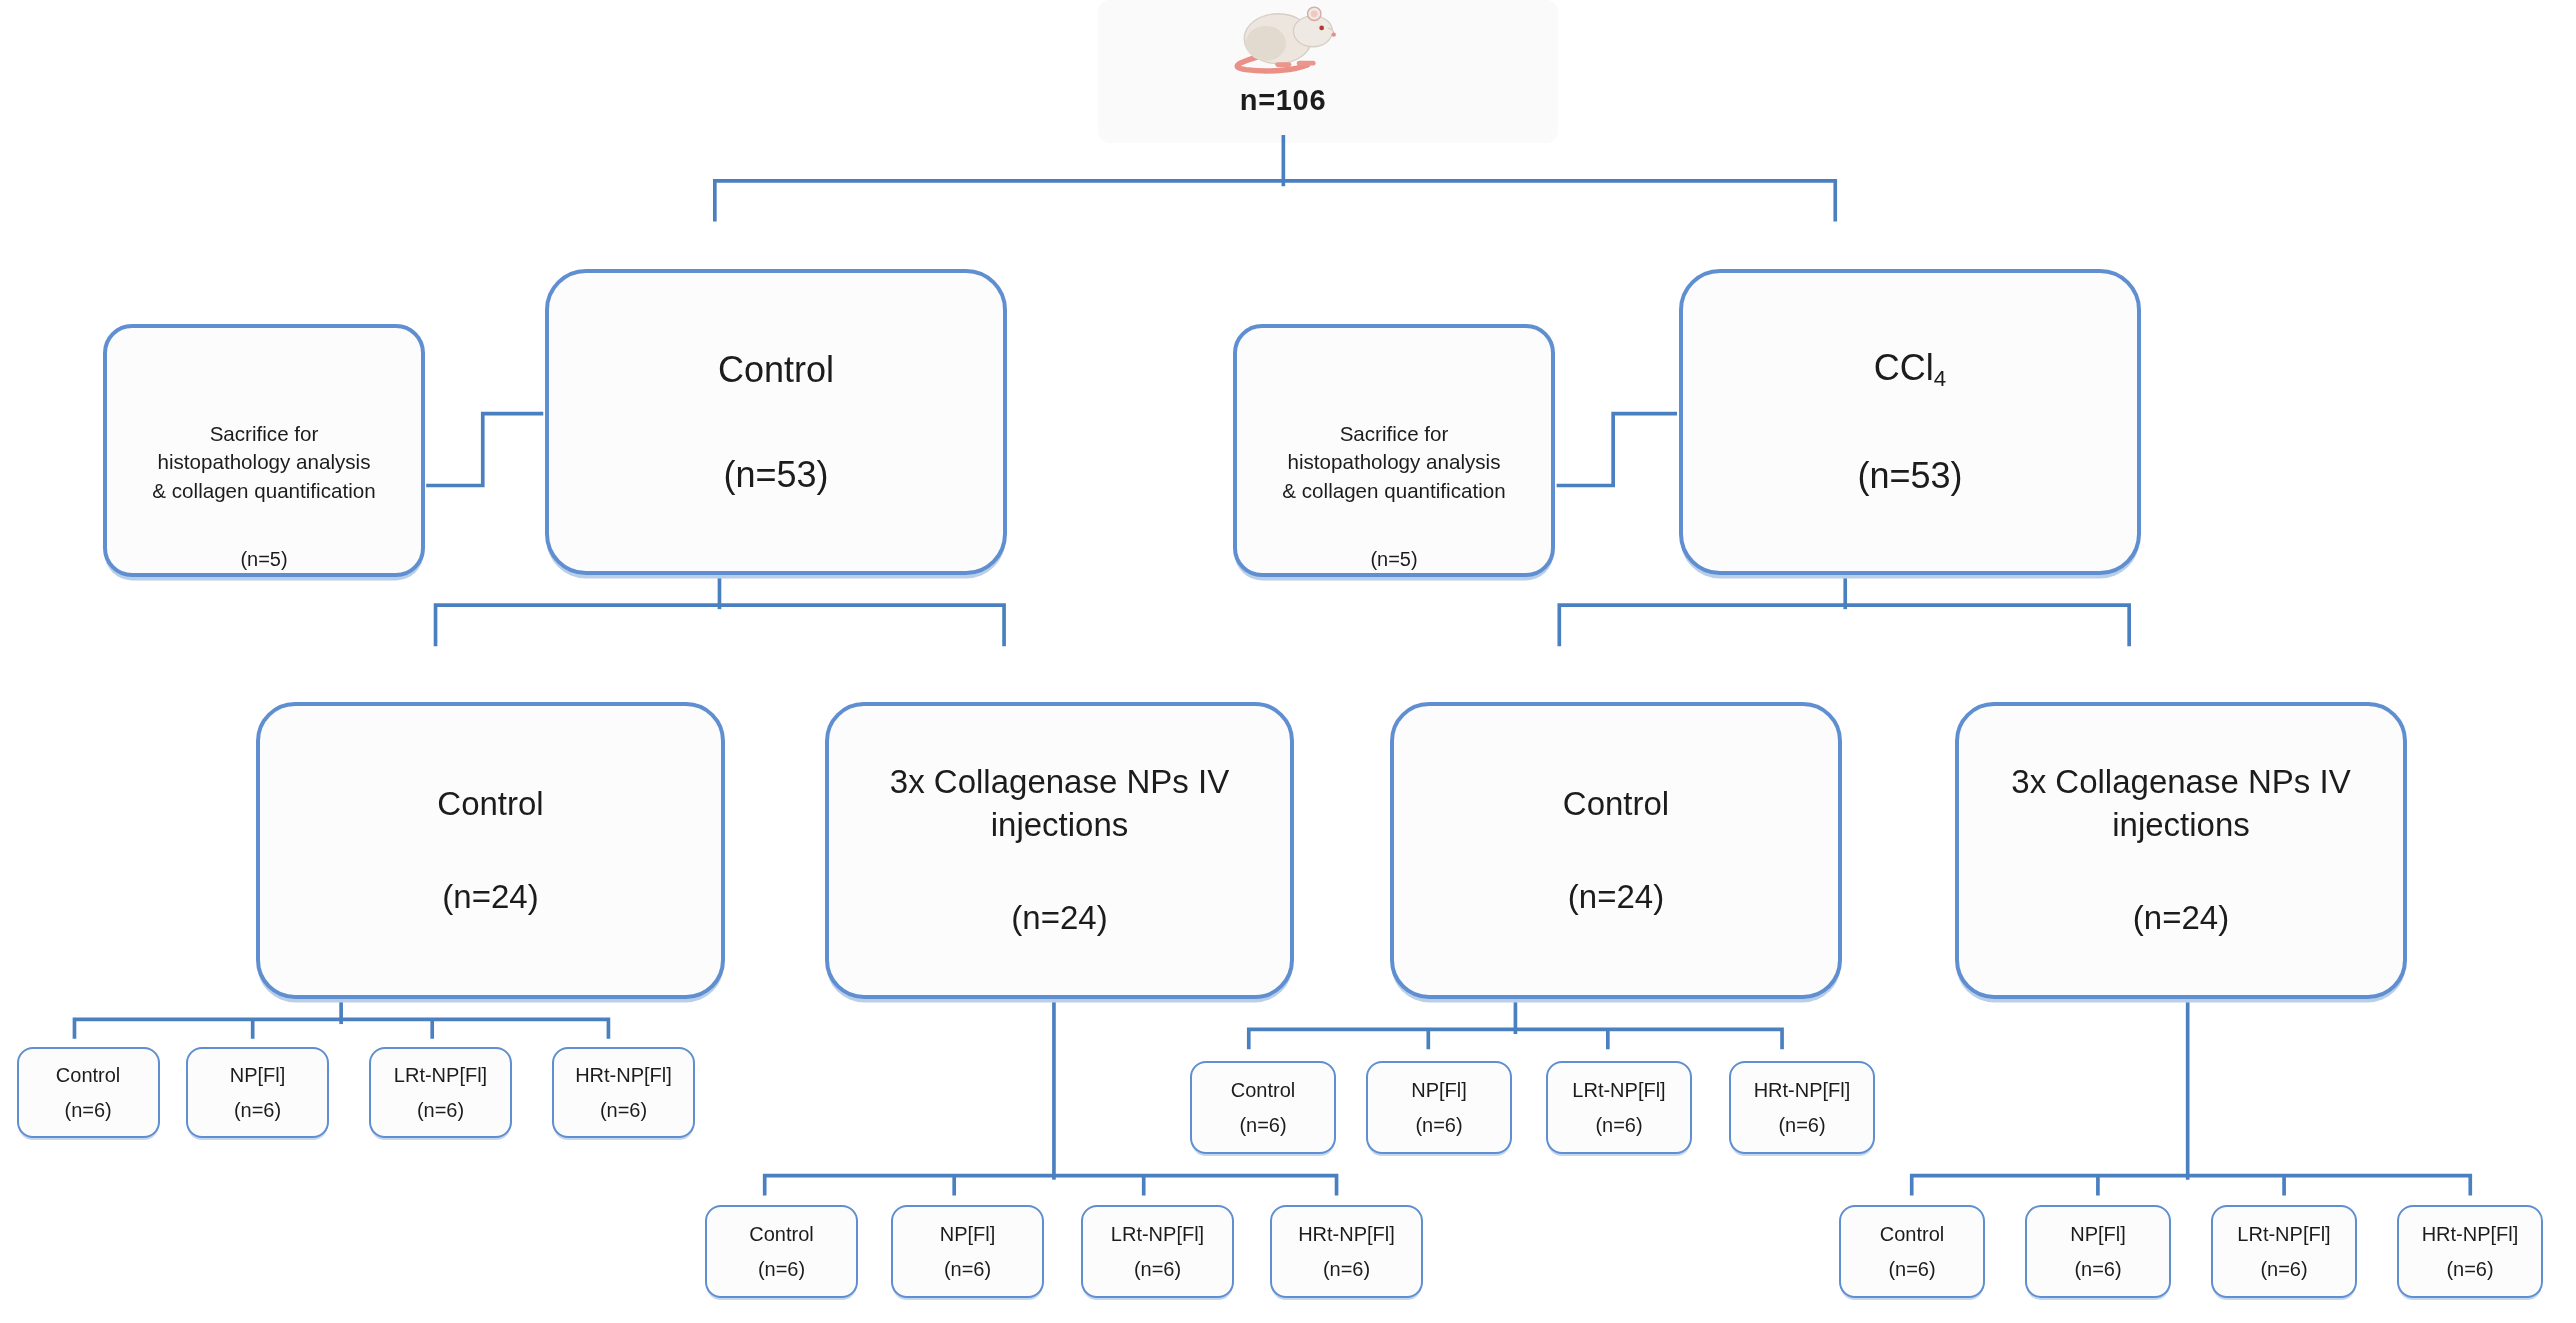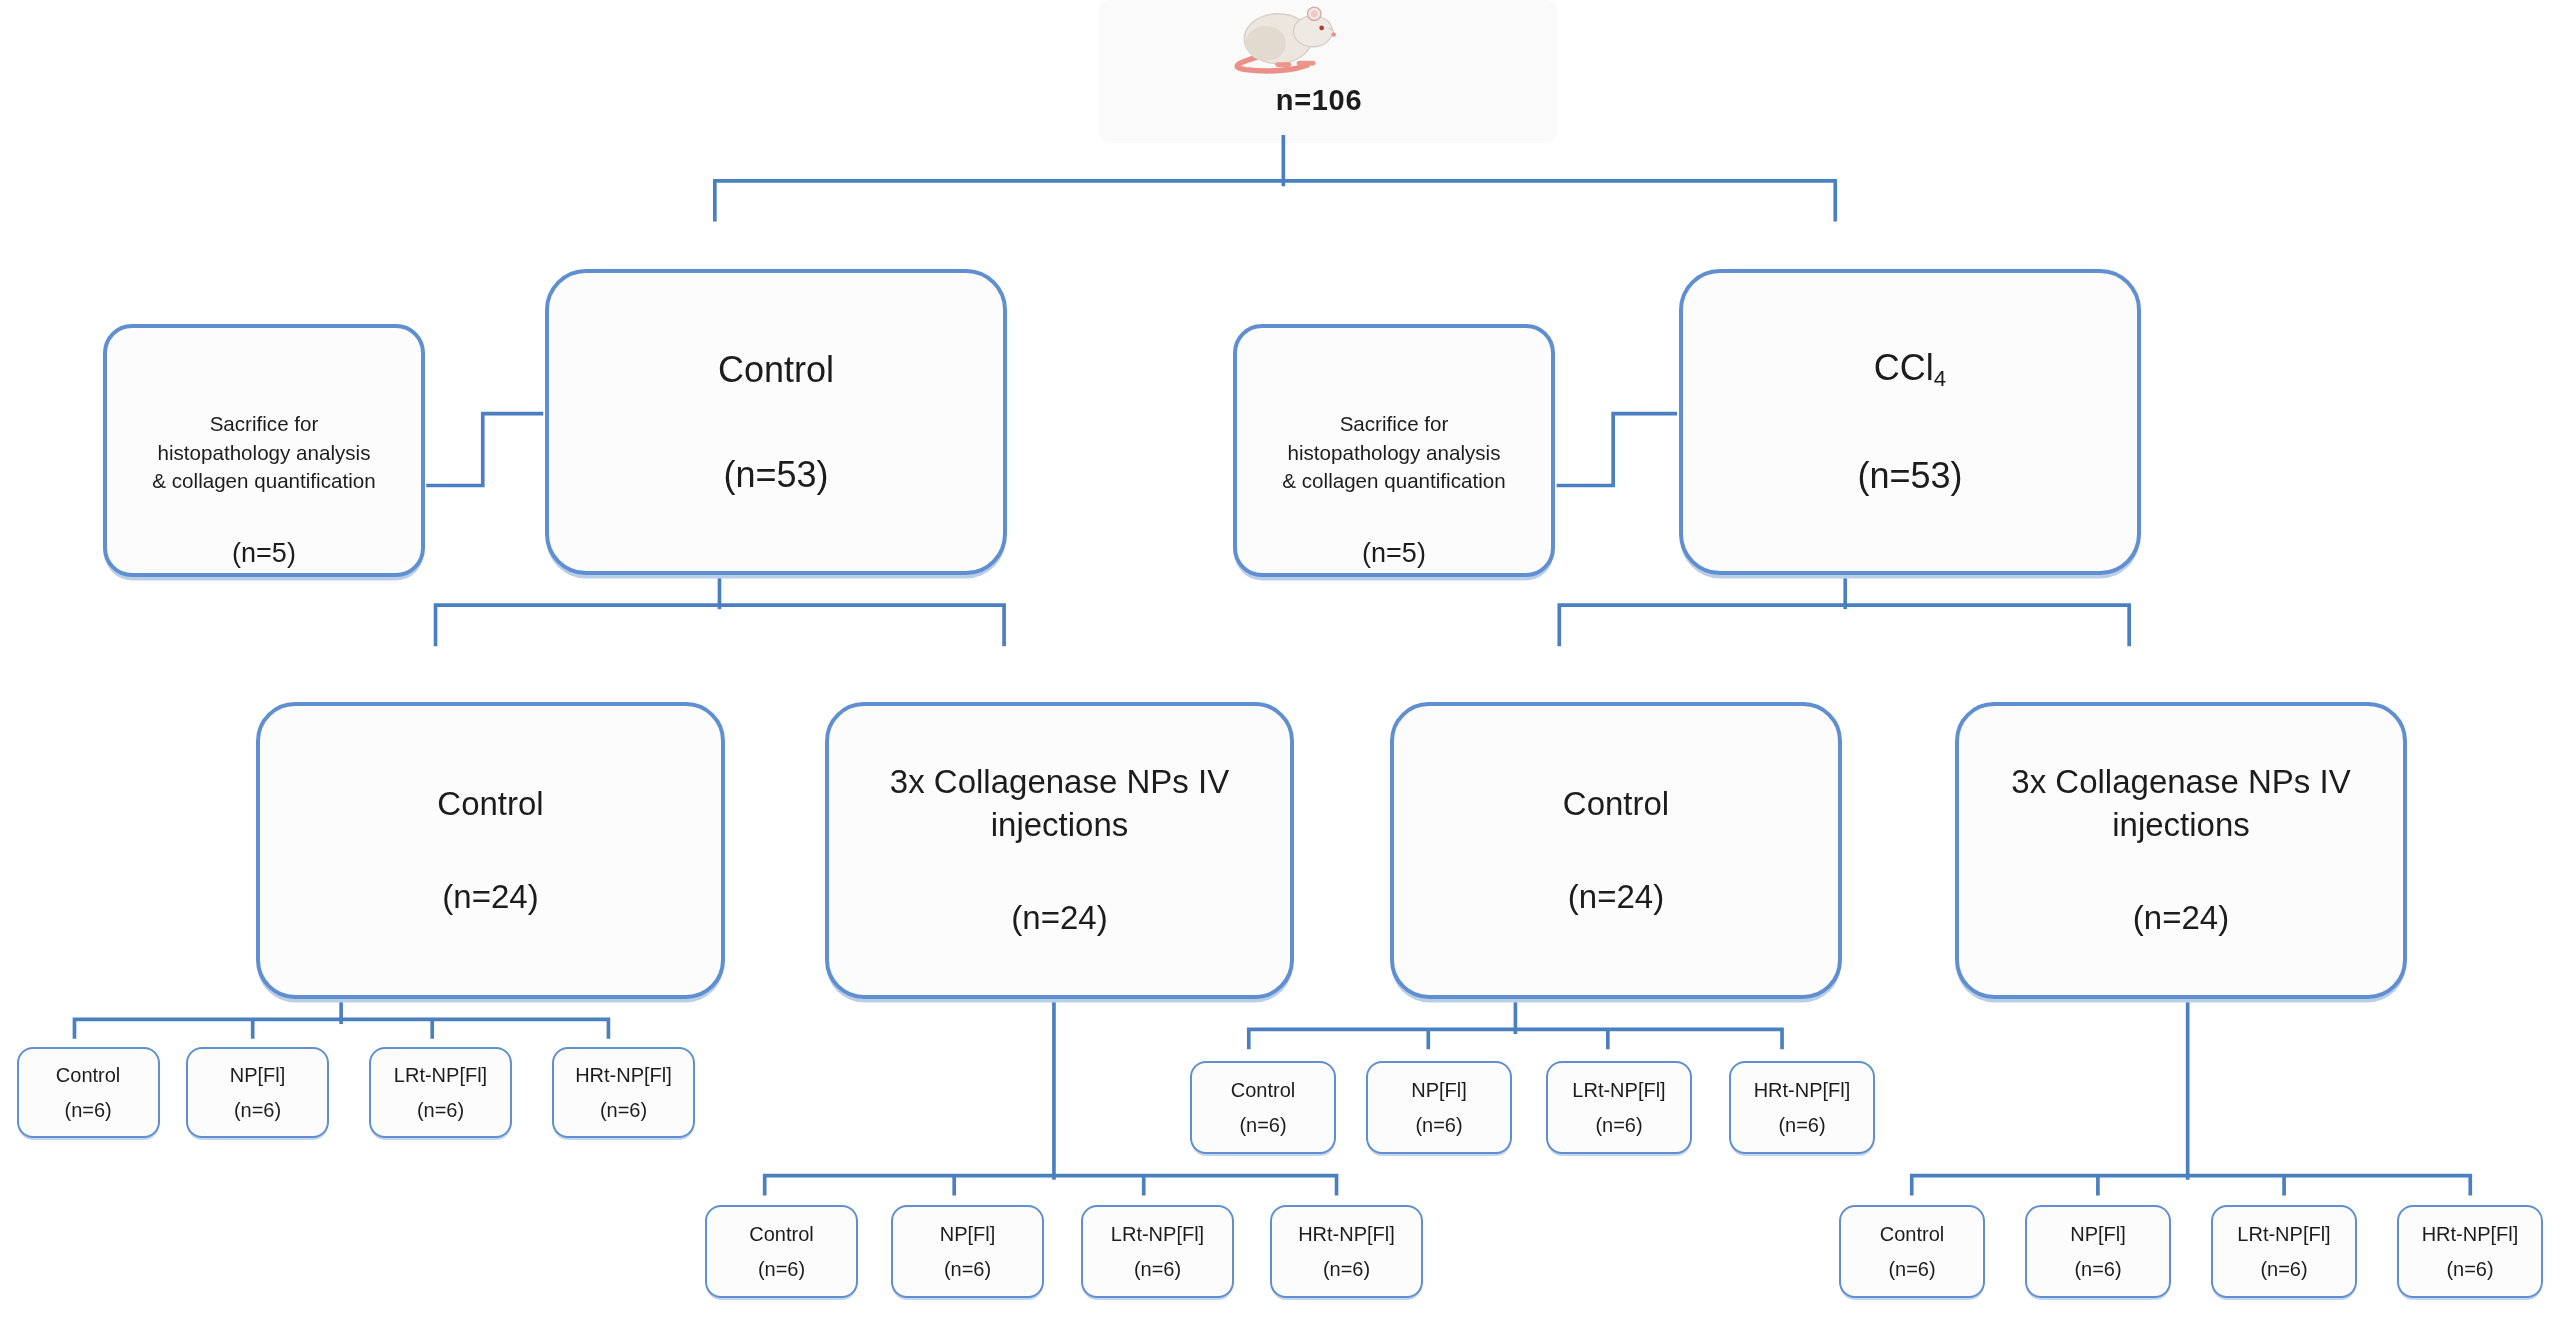--- a/index.html
+++ b/index.html
@@ -9,35 +9,35 @@
   body{
     width:2576px;height:1324px;position:relative;background:#ffffff;
     font-family:"Liberation Sans",sans-serif;color:var(--ink);overflow:hidden;
   }
   .panel{
     position:absolute;left:1098px;top:0;width:460px;height:143px;
     background:#fafafa;border-radius:12px;
   }
   .ratwrap{position:absolute;left:1218px;top:1.3px;width:136px;height:74px;}
   .rootcount{
-    position:absolute;left:1186px;top:84px;width:266px;text-align:center;
+    position:absolute;left:1150px;top:84px;width:266px;text-align:center;
     font-size:29px;font-weight:bold;letter-spacing:0.7px;
   }
   svg.lines{position:absolute;left:0;top:0;width:2576px;height:1324px;}
   svg.lines path{fill:none;stroke:var(--line);stroke-width:5.5px;}
   .box{
     position:absolute;background:var(--fill);border:4px solid var(--border);
     display:flex;flex-direction:column;align-items:center;justify-content:center;
     text-align:center;box-shadow:0 4.7px 0 -1.3px #b9cfe9;box-sizing:border-box;
   }
   .big{border-radius:41px;font-size:36px;gap:63px;line-height:1.15;}
   .mid{border-radius:39px;font-size:33px;gap:50px;line-height:1.3;}
   .side{border-radius:29px;font-size:20.6px;gap:39px;line-height:1.4;justify-content:flex-end;}
   .side .t{width:226px;}
-  .side .n{font-size:27px;}
+  .side .n{font-size:20px;}
   .leaf{
     border-radius:16px;border-width:2.7px;font-size:20px;gap:13.3px;line-height:1.1;
     box-shadow:0 3.3px 0 -1.3px #c5d7ee;
   }
   .sub{font-size:0.62em;vertical-align:-0.28em;}
 </style>
 </head>
 <body>
 
 <div class="panel"></div>

